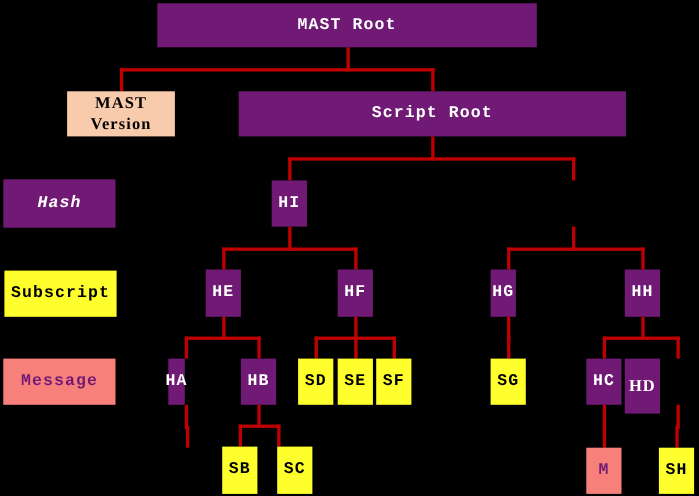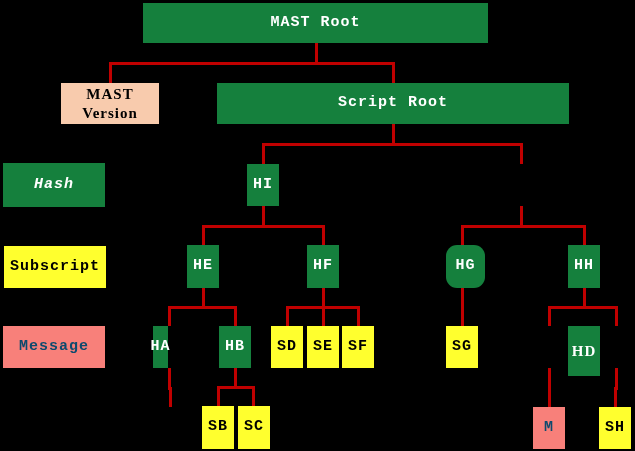--- a/index.html
+++ b/index.html
@@ -21,24 +21,24 @@
     align-items: center;
     justify-content: center;
     text-align: center;
     font-weight: bold;
     font-size: 15px;
     letter-spacing: 1px;
     line-height: 1.25;
     box-sizing: border-box;
     white-space: pre-line;
   }
-  .node.hash      { background: #15803d; color: #FFFFFF; text-align: center; }
+  .node.hash      { background: #701a75; color: #FFFFFF; text-align: center; }
   .node.version   { background: #F8CBAD; color: #000000; }
   .node.subscript { background: #FFFF2E; color: #000000; }
-  .node.message   { background: #F8807A; color: #0c4a6e; text-align: center; }
+  .node.message   { background: #F8807A; color: #701a75; text-align: center; }
   .seg {
     position: absolute;
     background: #C00000;
   }
 </style>
 </head>
 <body>
 
 <div id="canvas" style="width: 635px; height: 451px; background: rgb(0, 0, 0);">
     <div class="seg" style="left: 315px; top: 43px; width: 3px; height: 22px; background: rgb(192, 0, 0);"></div>
@@ -84,26 +84,27 @@
     <div class="seg" style="left: 614px; top: 387px; width: 3px; height: 20px; background: rgb(192, 0, 0);"></div>
     <div class="node hash" style="left: 143px; top: 3px; width: 345px; height: 40px;">MAST Root</div>
     <div class="node version" style="left: 61px; top: 83px; width: 98px; height: 41px; font-family: Liberation Serif, serif;">MAST Version</div>
     <div class="node hash" style="left: 217px; top: 83px; width: 352px; height: 41px;">Script Root</div>
     <div class="node hash" style="left: 3px; top: 163px; width: 102px; height: 44px; font-style: italic;">Hash</div>
     <div class="node subscript" style="left: 4px; top: 246px; width: 102px; height: 42px;">Subscript</div>
     <div class="node message" style="left: 3px; top: 326px; width: 102px; height: 42px;">Message</div>
     <div class="node hash" style="left: 247px; top: 164px; width: 32px; height: 42px;">HI</div>
     <div class="node hash" style="left: 187px; top: 245px; width: 32px; height: 43px;">HE</div>
     <div class="node hash" style="left: 307px; top: 245px; width: 32px; height: 43px;">HF</div>
-    <div class="node hash" style="left: 446px; top: 245px; width: 39px; height: 43px; border-radius: 11px;">HG</div>
+    <div class="node hash" style="left: 446px; top: 245px; width: 23px; height: 43px;">HG</div>
     <div class="node hash" style="left: 568px; top: 245px; width: 32px; height: 43px;">HH</div>
     <div class="node hash" style="left: 153px; top: 326px; width: 15px; height: 42px;">HA</div>
     <div class="node hash" style="left: 219px; top: 326px; width: 32px; height: 42px;">HB</div>
     <div class="node subscript" style="left: 307px; top: 326px; width: 32px; height: 42px;">SE</div>
     <div class="node subscript" style="left: 271px; top: 326px; width: 32px; height: 42px;">SD</div>
     <div class="node subscript" style="left: 342px; top: 326px; width: 32px; height: 42px;">SF</div>
     <div class="node subscript" style="left: 446px; top: 326px; width: 32px; height: 42px;">SG</div>
+    <div class="node hash" style="left: 533px; top: 326px; width: 32px; height: 42px;">HC</div>
     <div class="node hash" style="left: 568px; top: 326px; width: 32px; height: 50px; font-family: Liberation Serif, serif;">HD</div>
     <div class="node subscript" style="left: 202px; top: 406px; width: 32px; height: 43px;">SB</div>
-    <div class="node subscript" style="left: 238px; top: 406px; width: 32px; height: 43px;">SC</div>
+    <div class="node subscript" style="left: 252px; top: 406px; width: 32px; height: 43px;">SC</div>
     <div class="node message" style="left: 533px; top: 407px; width: 32px; height: 42px;">M</div>
     <div class="node subscript" style="left: 599px; top: 407px; width: 32px; height: 42px;">SH</div>
   </div>
 
 </body></html>

